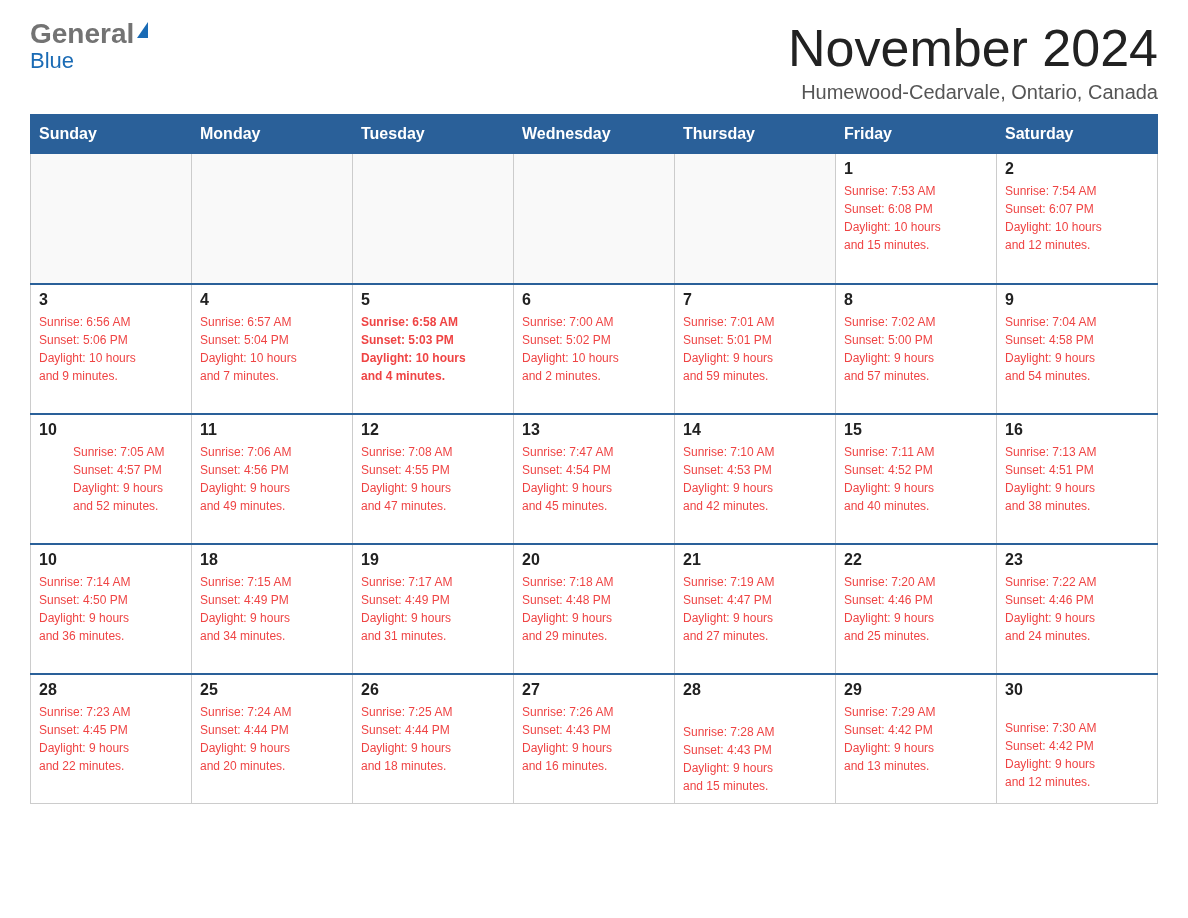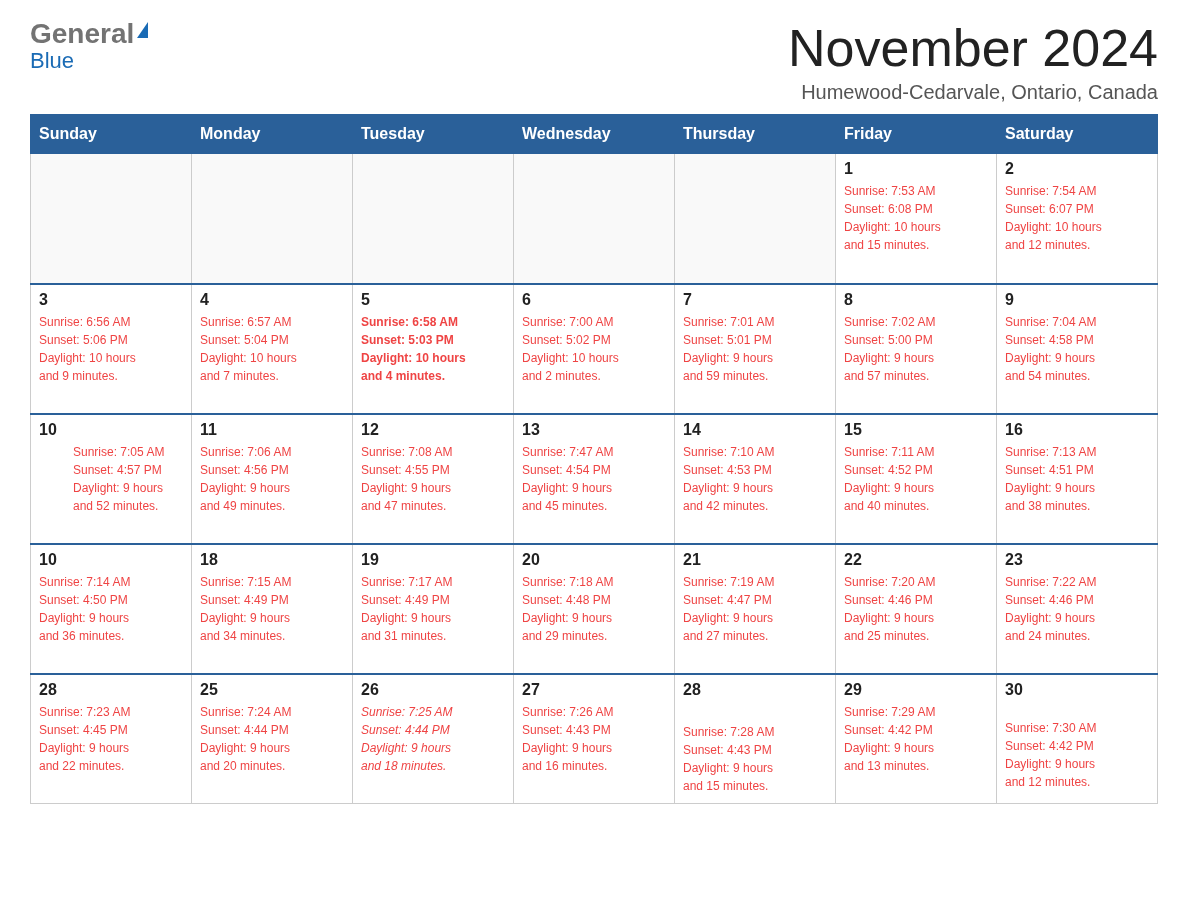--- a/index.html
+++ b/index.html
@@ -301,21 +301,21 @@
         </td>
         <td>
           <span class="day-number">25</span>
           <div class="day-info" style="white-space: pre-line;">Sunrise: 7:24 AM
 Sunset: 4:44 PM
 Daylight: 9 hours
 and 20 minutes.</div>
         </td>
         <td>
           <span class="day-number">26</span>
-          <div class="day-info" style="white-space: pre-line; font-style: italic;">Sunrise: 7:25 AM
+          <div class="day-info" style="white-space: pre-line;">Sunrise: 7:25 AM
 Sunset: 4:44 PM
 Daylight: 9 hours
 and 18 minutes.</div>
         </td>
         <td>
           <span class="day-number">27</span>
           <div class="day-info" style="white-space: pre-line;">Sunrise: 7:26 AM
 Sunset: 4:43 PM
 Daylight: 9 hours
 and 16 minutes.</div>

